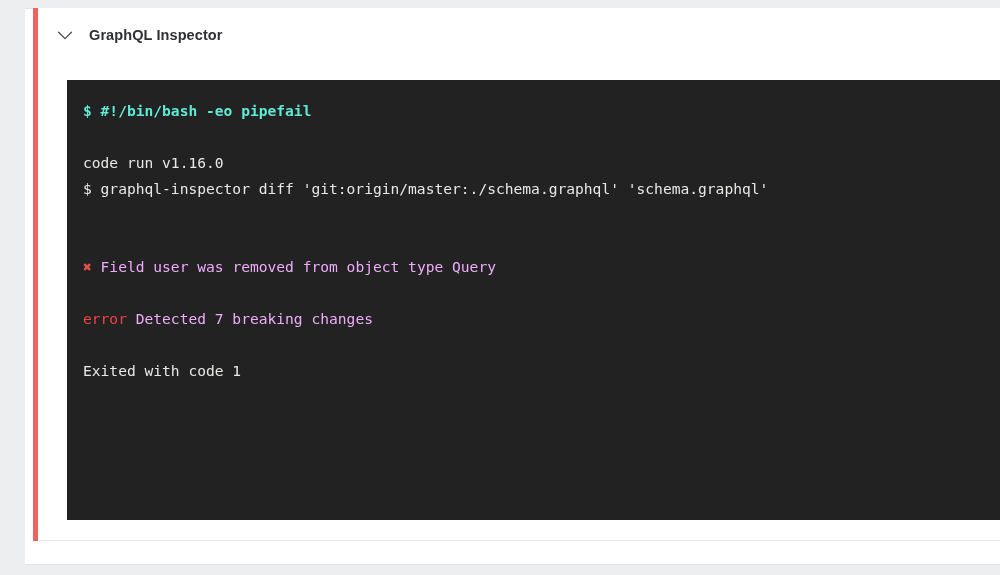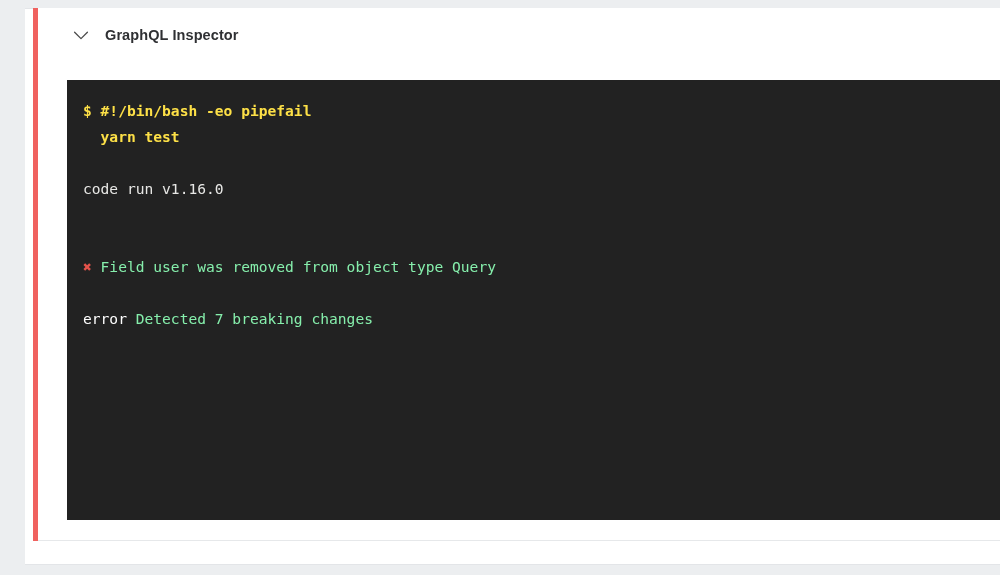--- a/index.html
+++ b/index.html
@@ -47,21 +47,21 @@
   .step-header {
     position: absolute;
     left: 38px;
     top: 8px;
     width: 962px;
     height: 53px;
     display: flex;
     align-items: center;
     background: #ffffff;
     box-sizing: border-box;
-    padding-left: 32px;
+    padding-left: 16px;
     z-index: 2;
   }
 
   .chevron-icon {
     width: 22px;
     height: 22px;
     flex: 0 0 auto;
     display: block;
     margin-right: 13px;
     color: #4a4a4a;
@@ -106,54 +106,55 @@
     line-height: 26px;
     color: #e8e8e6;
     white-space: pre;
     letter-spacing: 0px;
   }
 
   .term-line.blank { color: transparent; }
 
   .term-line.cmd {
     font-weight: bold;
-    color: #fde047;
+    color: #5eead4;
   }
 
-  .tok-error  { color: #ffffff; margin-top: 47px; }
+  .tok-error  { color: #ef4444; margin-top: 47px; }
   .tok-info   { color: #4ec9d4; }
   .tok-cross  { color: #e5534b; font-weight: bold; }
-  .tok-plain  { color: #86efac; }
+  .tok-plain  { color: #f0abfc; }
 </style>
 </head>
 <body>
 
 <div id="page">
 
   <div class="log-card"></div>
 
   <div class="status-bar"></div>
 
   <div class="step-header">
     <svg class="chevron-icon" viewBox="0 0 24 24" fill="none" stroke="currentColor" stroke-width="1.4" stroke-linecap="round" stroke-linejoin="round">
       <polyline points="5,9 12,16 19,9"></polyline>
     </svg>
     <span class="step-title">GraphQL Inspector</span>
   </div>
 
   <div class="terminal">
     <div id="term-body">
         <div class="term-line cmd">$ #!/bin/bash -eo pipefail</div>
-        <div class="term-line cmd">  yarn test</div>
         <div class="term-line blank"> </div>
         <div class="term-line">code run v1.16.0</div>
+        <div class="term-line">$ graphql-inspector diff 'git:origin/master:./schema.graphql' 'schema.graphql'</div>
         <div class="term-line blank"> </div>
         <div class="term-line blank"> </div>
         <div class="term-line"><span class="tok-cross">✖</span><span class="tok-plain"> Field user was removed from object type Query</span></div>
         <div class="term-line blank"> </div>
         <div class="term-line"><span class="tok-error">error</span><span class="tok-plain"> Detected 7 breaking changes</span></div>
         <div class="term-line blank"> </div>
+        <div class="term-line">Exited with code 1</div>
       </div>
   </div>
 
   <div class="card-divider"></div>
 
 </div>
 
 </body></html>

